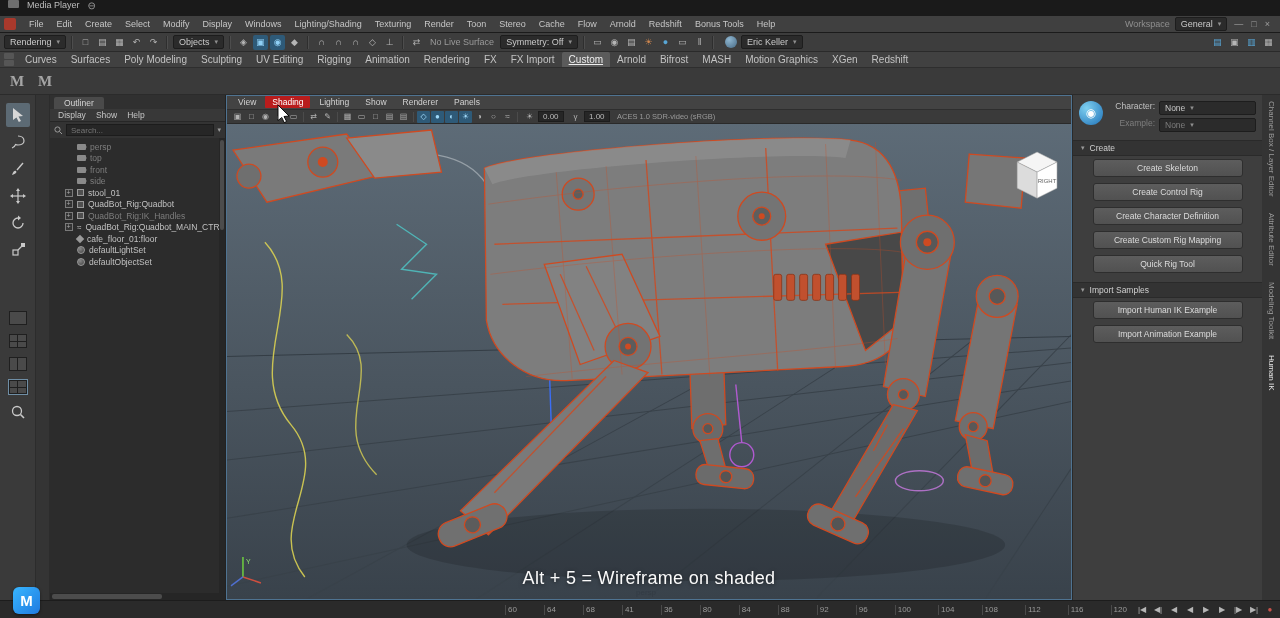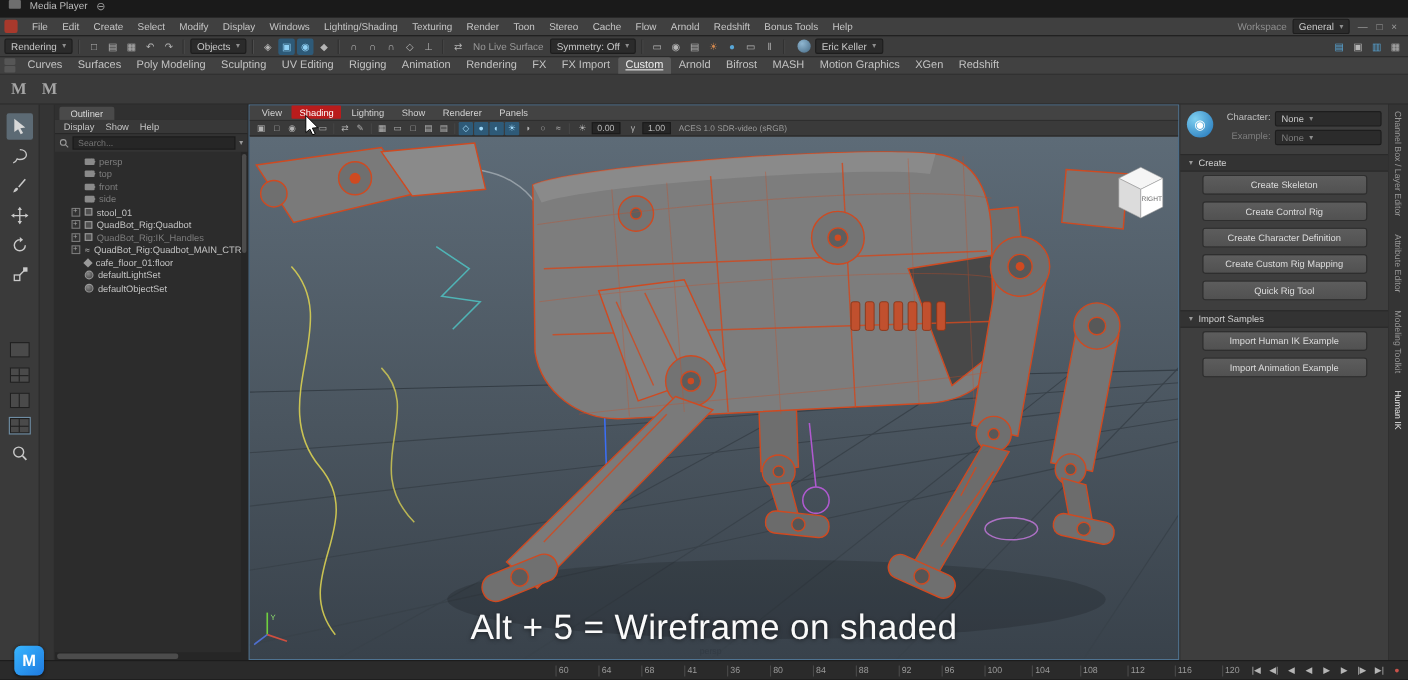--- a/index.html
+++ b/index.html
@@ -91,21 +91,21 @@
   .vpm.active{background:#b91c1c;color:#fff;border-radius:1px;}
   .vp-iconbar{height:14px;background:#3a3a3a;display:flex;align-items:center;gap:1px;padding:0 4px;border-bottom:1px solid #2a2a2a;}
   .vico{display:inline-flex;align-items:center;justify-content:center;min-width:13px;height:12px;font-size:8px;color:#b2b2b2;border-radius:1px;}
   .vico.on{background:#2e5a78;color:#9fd8f8;}
   .vsep{width:1px;height:10px;background:#2b2b2b;border-right:1px solid #4b4b4b;margin:0 2px;}
   .vfield{display:inline-flex;align-items:center;gap:2px;margin:0 2px;}
   .vfield .val{background:#262626;border:1px solid #1c1c1c;color:#bbb;font-size:8px;padding:0 4px;height:11px;display:inline-flex;align-items:center;min-width:26px;}
   .cspace{color:#9a9a9a;font-size:7.5px;margin-left:4px;white-space:nowrap;}
   .vp-canvas{flex:1;position:relative;overflow:hidden;}
   .vp-canvas svg{position:absolute;inset:0;}
-  .caption{position:absolute;left:0;right:0;bottom:10px;text-align:center;color:#fafafa;font-size:32px;
+  .caption{position:absolute;left:0;right:0;bottom:10px;text-align:center;color:#fafafa;font-size:18px;
      letter-spacing:0.3px;text-shadow:0 1px 4px rgba(0,0,0,.55);}
   .cursor{position:absolute;left:50px;top:8px;z-index:5;}
 
   .charpanel{width:190px;background:#3e3e3e;display:flex;flex-direction:column;border-left:1px solid #2a2a2a;padding-top:4px;}
   .cp-head{display:flex;gap:6px;padding:2px 6px;align-items:flex-start;}
   .hik-ico{width:24px;height:24px;border-radius:50%;background:radial-gradient(circle at 32% 30%,#7fd0f0,#1f72b8);flex:0 0 auto;
      display:flex;align-items:center;justify-content:center;color:#fff;font-size:12px;}
   .cp-rows{flex:1;display:flex;flex-direction:column;gap:3px;}
   .cp-row{display:flex;gap:4px;}
   .cp-row .lab{width:46px;text-align:right;color:#c0c0c0;font-size:8.5px;}

